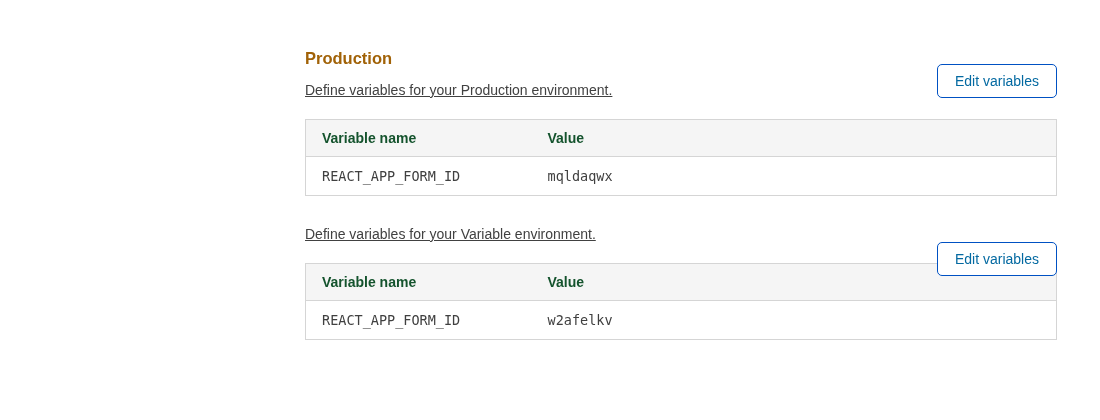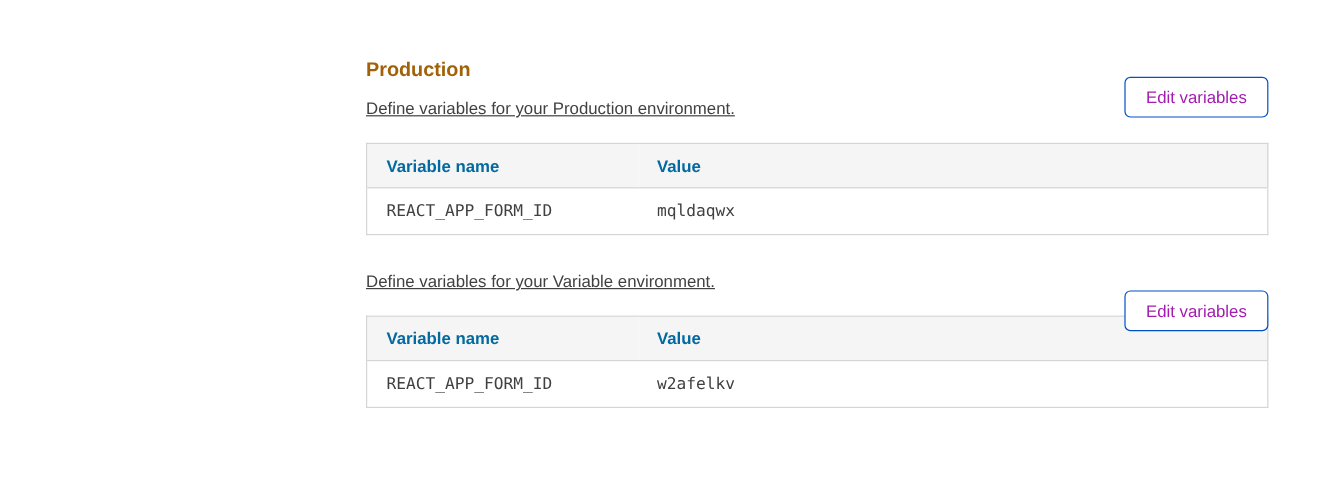--- a/index.html
+++ b/index.html
@@ -46,38 +46,38 @@
     color: #414141;
     text-decoration: underline;
   }
   .edit-btn {
     position: absolute; right: 0; top: 16px;
     height: 34px;
     padding: 0 17px;
     background: #ffffff;
     border: 1px solid #0051c3;
     border-radius: 5px;
-    color: #a21caf;
+    color: #0369a1;
     font-family: "Liberation Sans", sans-serif;
     font-size: 14px;
     cursor: pointer;
   }
   .vars-table {
     margin-top: 20px;
     width: 100%;
     border: 1px solid #d5d5d5;
     border-collapse: collapse;
     font-size: 14px;
   }
   .vars-table th {
     background: #f5f5f5;
     border-bottom: 1px solid #d5d5d5;
     text-align: left;
     font-weight: 700;
-    color: #0369a1;
+    color: #14532d;
     padding: 10px 16px;
     height: 37px;
   }
   .vars-table th.col-name, .vars-table td.cell-name { width: 226px; }
   .vars-table td {
     padding: 11px 16px;
     height: 39px;
     font-family: "DejaVu Sans Mono", monospace;
     font-size: 13.5px;
     color: #404040;

